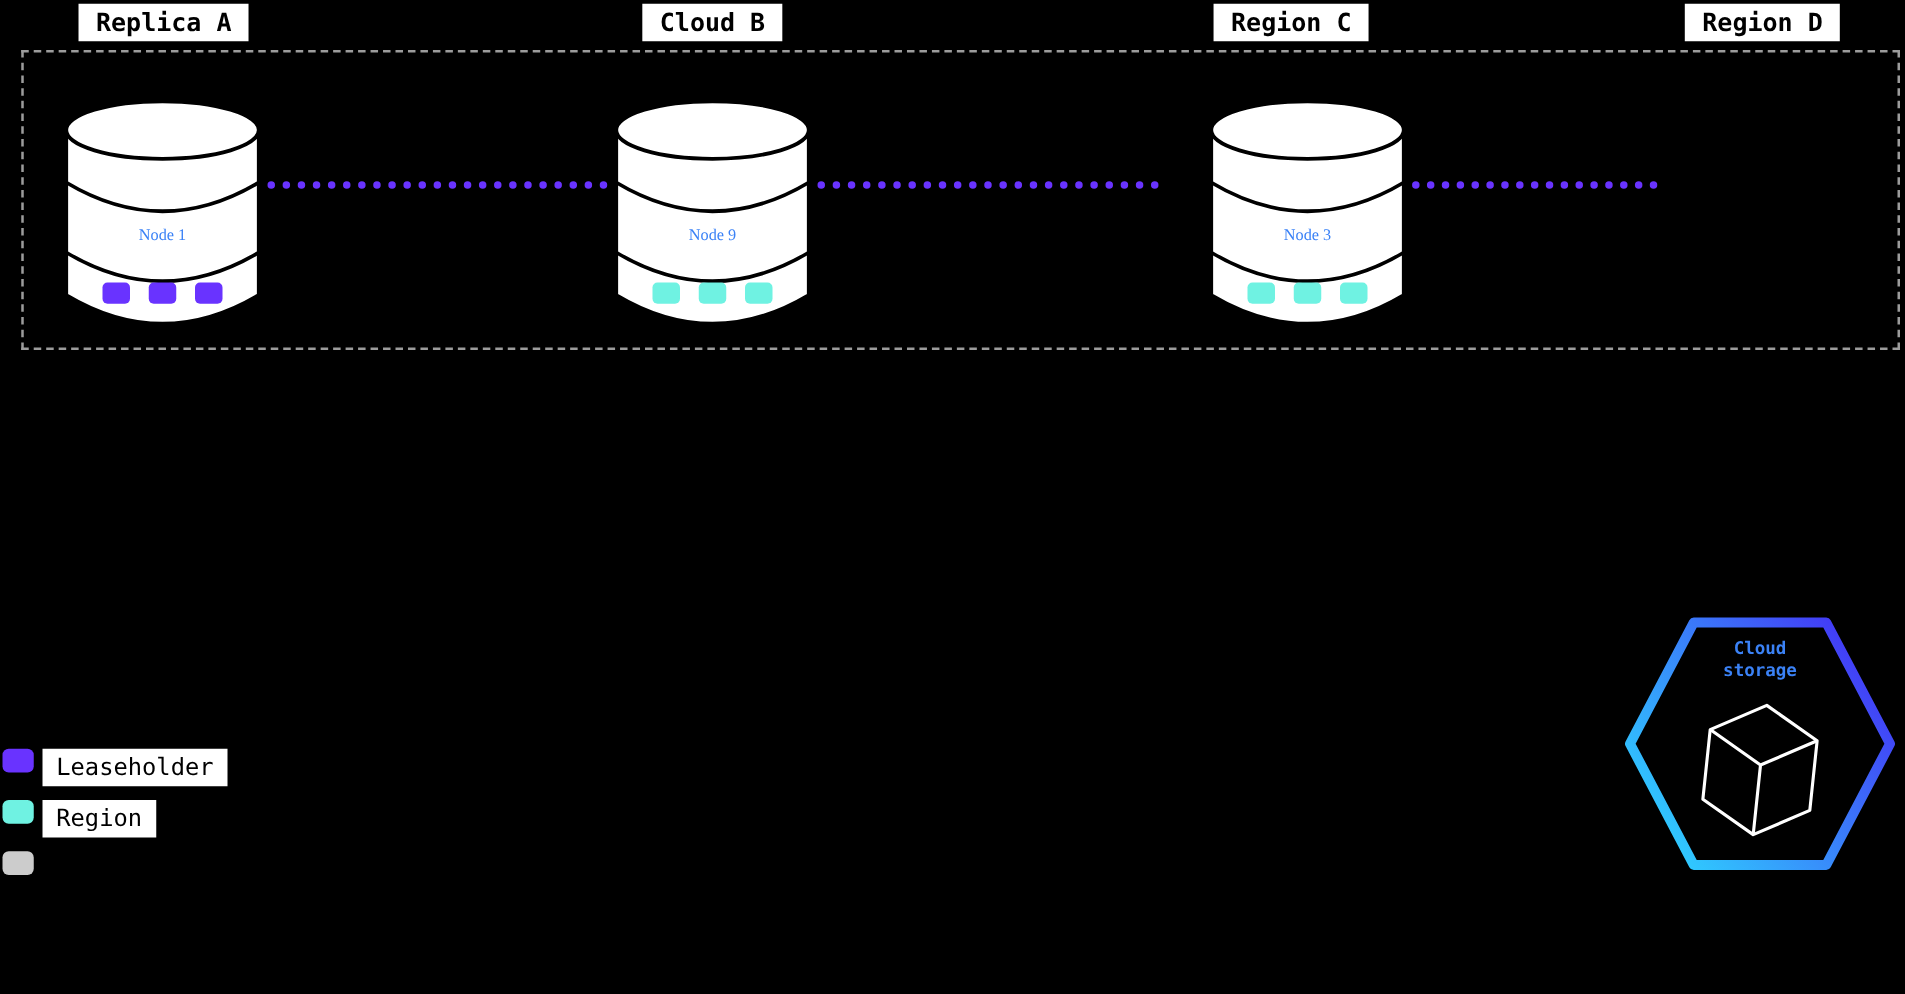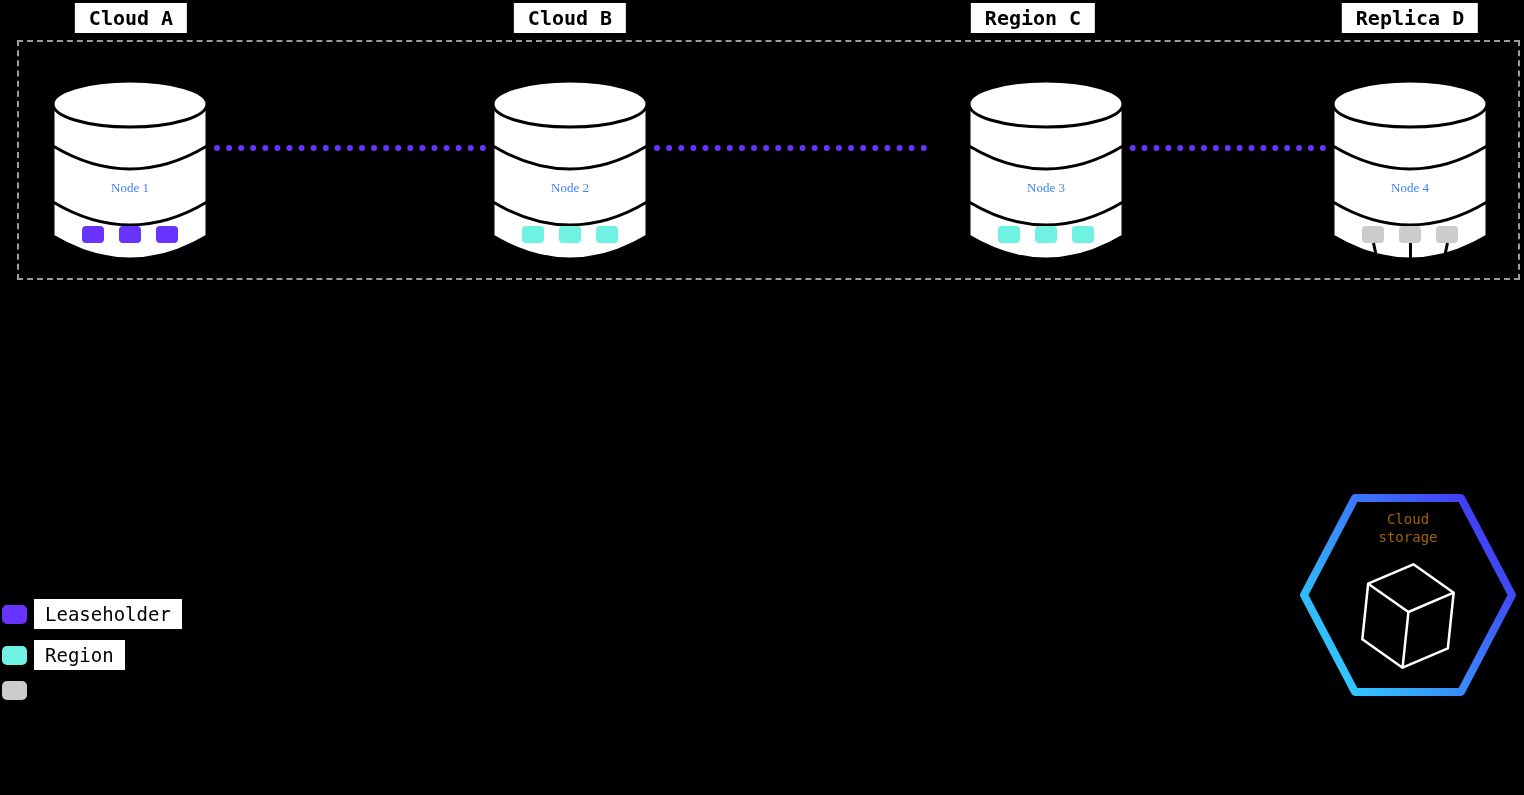--- a/index.html
+++ b/index.html
@@ -25,43 +25,43 @@
   .square { width:22px; height:17px; border-radius:4px; background:#888; }
   .nv-line { position:absolute; top:165px; width:2.5px; height:24px; background:#000;
              transform-origin:top center; }
 
   
   .connector { position:absolute; top:145px; height:0; border-top:6px dotted #6933FF; }
 
   
   .legend { position:absolute; left:2px; top:599px; display:flex; flex-direction:column;
             gap:11px; align-items:flex-start; }
-  .legend-item { display:flex; align-items:center; gap:7px; }
+  .legend-item { display:flex; gap:7px; }
   .legend-swatch { width:25px; height:19px; border-radius:5px; background:#888; }
   .legend-label { background:#fff; color:#000; font-size:19px; padding:4px 11px;
                   white-space:nowrap; }
 
   
   .cloud { position:absolute; left:1298px; top:492px; width:220px; height:206px; }
   .cloud svg { position:absolute; left:0; top:0; }
   .cloud-label { position:absolute; top:18px; left:0; right:0; text-align:center;
-                 color:#a16207; font-weight:normal; font-size:14px; line-height:1.3; }
+                 color:#3b82f6; font-weight:bold; font-size:14px; line-height:1.3; }
   .cloud-label span { display:block; }
 </style>
 </head>
 <body>
 
 <div class="canvas">
 
   <div class="boundary"></div>
 
-  <div class="region-label" style="left:131px">Cloud A</div>
+  <div class="region-label" style="left:131px">Replica A</div>
   <div class="region-label" style="left:570px">Cloud B</div>
   <div class="region-label" style="left:1033px">Region C</div>
-  <div class="region-label" style="left:1410px">Replica D</div>
+  <div class="region-label" style="left:1410px">Region D</div>
 
   <div class="connector" style="left:214px;  width:272px;"></div>
   <div class="connector" style="left:654px;  width:273px;"></div>
   <div class="connector" style="left:1094px; width:232px;"></div>
 
   <div class="node-group" style="left:50px">
     <svg width="160" height="190" viewBox="0 0 160 190">
       <path d="M3,26 L3,158 Q80,204 157,158 L157,26 Z" fill="#fff" stroke="#000" stroke-width="3"></path>
       <ellipse cx="80" cy="26" rx="77" ry="23" fill="#fff" stroke="#000" stroke-width="3"></ellipse>
       <path d="M3,68 Q80,114 157,68" fill="none" stroke="#000" stroke-width="3"></path>
@@ -75,21 +75,21 @@
     </div>
   </div>
 
   <div class="node-group" style="left:490px">
     <svg width="160" height="190" viewBox="0 0 160 190">
       <path d="M3,26 L3,158 Q80,204 157,158 L157,26 Z" fill="#fff" stroke="#000" stroke-width="3"></path>
       <ellipse cx="80" cy="26" rx="77" ry="23" fill="#fff" stroke="#000" stroke-width="3"></ellipse>
       <path d="M3,68 Q80,114 157,68" fill="none" stroke="#000" stroke-width="3"></path>
       <path d="M3,124 Q80,170 157,124" fill="none" stroke="#000" stroke-width="3"></path>
     </svg>
-    <div class="node-label">Node 2</div>
+    <div class="node-label">Node 9</div>
     <div class="squares">
       <div class="square" style="background-color: rgb(111, 242, 226);"></div>
       <div class="square" style="background-color: rgb(111, 242, 226);"></div>
       <div class="square" style="background-color: rgb(111, 242, 226);"></div>
     </div>
   </div>
 
   <div class="node-group" style="left:966px">
     <svg width="160" height="190" viewBox="0 0 160 190">
       <path d="M3,26 L3,158 Q80,204 157,158 L157,26 Z" fill="#fff" stroke="#000" stroke-width="3"></path>
@@ -98,37 +98,20 @@
       <path d="M3,124 Q80,170 157,124" fill="none" stroke="#000" stroke-width="3"></path>
     </svg>
     <div class="node-label">Node 3</div>
     <div class="squares">
       <div class="square" style="background-color: rgb(111, 242, 226);"></div>
       <div class="square" style="background-color: rgb(111, 242, 226);"></div>
       <div class="square" style="background-color: rgb(111, 242, 226);"></div>
     </div>
   </div>
 
-  <div class="node-group" style="left:1330px">
-    <svg width="160" height="190" viewBox="0 0 160 190">
-      <path d="M3,26 L3,158 Q80,204 157,158 L157,26 Z" fill="#fff" stroke="#000" stroke-width="3"></path>
-      <ellipse cx="80" cy="26" rx="77" ry="23" fill="#fff" stroke="#000" stroke-width="3"></ellipse>
-      <path d="M3,68 Q80,114 157,68" fill="none" stroke="#000" stroke-width="3"></path>
-      <path d="M3,124 Q80,170 157,124" fill="none" stroke="#000" stroke-width="3"></path>
-    </svg>
-    <div class="node-label">Node 4</div>
-    <div class="squares">
-      <div class="square" style="background-color: rgb(204, 204, 204);"></div>
-      <div class="square" style="background-color: rgb(204, 204, 204);"></div>
-      <div class="square" style="background-color: rgb(204, 204, 204);"></div>
-    </div>
-    <div class="nv-line" style="left:42px;  transform:rotate(-12deg);"></div>
-    <div class="nv-line" style="left:79px;"></div>
-    <div class="nv-line" style="left:116px; transform:rotate(12deg);"></div>
-  </div>
 
   <div class="legend">
     <div class="legend-item">
       <div class="legend-swatch" style="background-color: rgb(105, 51, 255);"></div>
       <div class="legend-label">Leaseholder</div>
     </div>
     <div class="legend-item">
       <div class="legend-swatch" style="background-color: rgb(111, 242, 226);"></div>
       <div class="legend-label">Region</div>
     </div>

